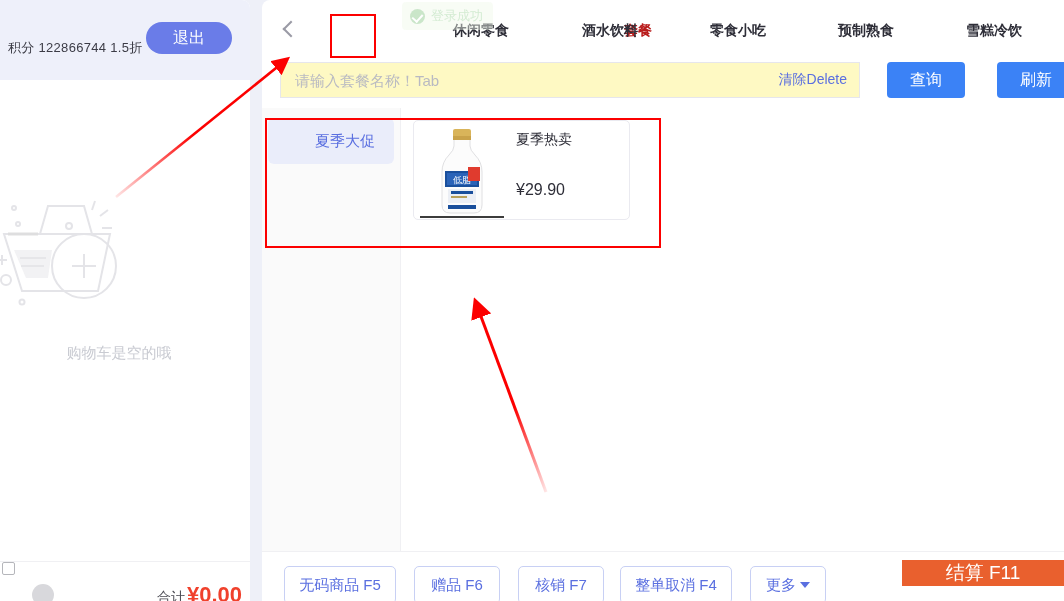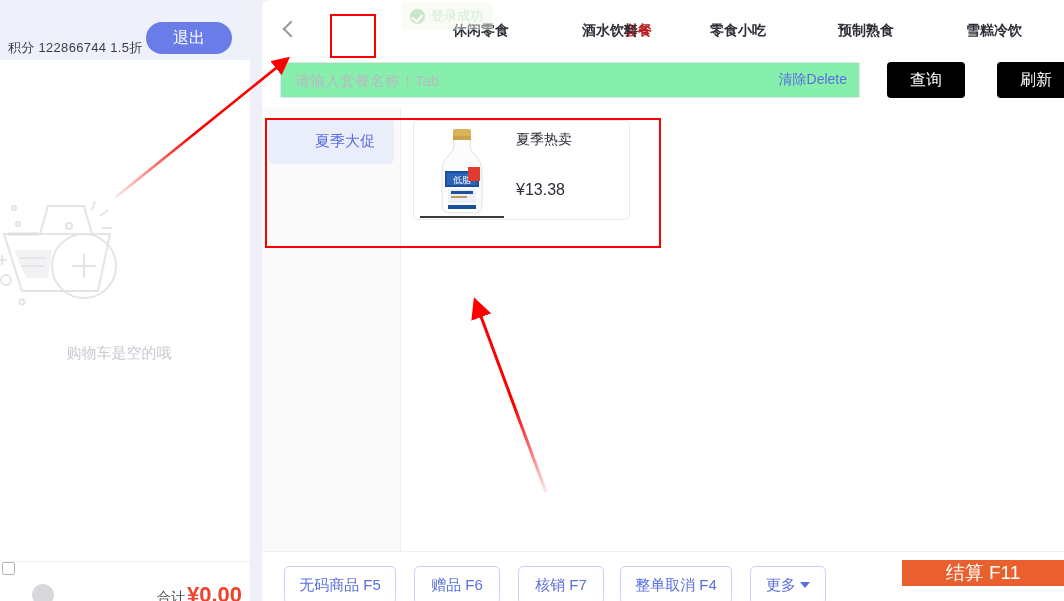--- a/index.html
+++ b/index.html
@@ -13,21 +13,21 @@
 
   
   .cart-panel {
     position: absolute; left: 0; top: 0;
     width: 250px; height: 601px;
     background: #ffffff;
     border-radius: 0 8px 8px 0;
   }
   .cart-header {
     position: absolute; left: 0; top: 0;
-    width: 250px; height: 60px;
+    width: 250px; height: 80px;
     background: #eef0fa;
     border-radius: 0 8px 0 0;
   }
   .cart-points {
     position: absolute; left: 8px; top: 39px;
     font-size: 13px; color: #3c3c46;
     letter-spacing: .3px; white-space: nowrap;
   }
   .logout-btn {
     position: absolute; left: 146px; top: 22px;
@@ -129,37 +129,37 @@
     transform: rotate(42deg);
   }
   .toast-text { font-size: 13px; color: #9fd49c; white-space: nowrap; }
 
   
   .search-row { position: absolute; left: 0; top: 58px; width: 802px; height: 46px; }
   .search-box {
     position: absolute; left: 18px; top: 4px;
     width: 580px; height: 36px;
     border: 1px solid #e6e6ec; border-radius: 0;
-    background: #86efac;
+    background: #fef9c3;
   }
   .search-input {
     position: absolute; left: 14px; top: 0;
     width: 420px; height: 34px;
     border: none; outline: none; background: transparent;
     font-size: 15px; color: #333;
     font-family: "Liberation Sans", sans-serif;
   }
   .search-input::placeholder { color: #b9bac2; }
   .clear-link {
     position: absolute; right: 12px; top: 8px;
     font-size: 14px; color: #5a6fe0; cursor: pointer; white-space: nowrap;
   }
   .top-btn {
     position: absolute; top: 4px; height: 36px; width: 78px;
-    background: #000000; border: none; border-radius: 4px;
+    background: #3b82f6; border: none; border-radius: 4px;
     color: #fff; font-size: 16px; cursor: pointer;
     font-family: "Liberation Sans", sans-serif;
   }
   .top-btn.query { left: 625px; }
   .top-btn.refresh { left: 735px; }
 
   
   .cat-col {
     position: absolute; left: 0; top: 108px;
     width: 138px; height: 443px;
@@ -327,21 +327,21 @@
             <text x="28" y="56" font-size="9" fill="#fff" text-anchor="middle" font-family="DejaVu Sans">低脂</text>
             <rect x="34" y="40" width="12" height="14" fill="#e03b2e"></rect>
             <rect x="14" y="62" width="28" height="14" fill="#eceff5"></rect>
             <rect x="17" y="64" width="22" height="3" fill="#1a4f9c"></rect>
             <rect x="17" y="69" width="16" height="2" fill="#b9a05a"></rect>
             <rect x="14" y="78" width="28" height="4" fill="#1a4f9c"></rect>
           </svg>
         </div>
         <div class="prod-info">
           <div class="prod-name">夏季热卖</div>
-          <div class="prod-price">¥13.38</div>
+          <div class="prod-price">¥29.90</div>
         </div>
       </div>
     </div>
 
     <div class="bottom-bar">
       <button class="fn-btn" style="left:22px;width:112px">无码商品 F5</button>
       <button class="fn-btn" style="left:152px;width:86px">赠品 F6</button>
       <button class="fn-btn" style="left:256px;width:86px">核销 F7</button>
       <button class="fn-btn" style="left:358px;width:112px">整单取消 F4</button>
       <button class="fn-btn" style="left:488px;width:76px">

